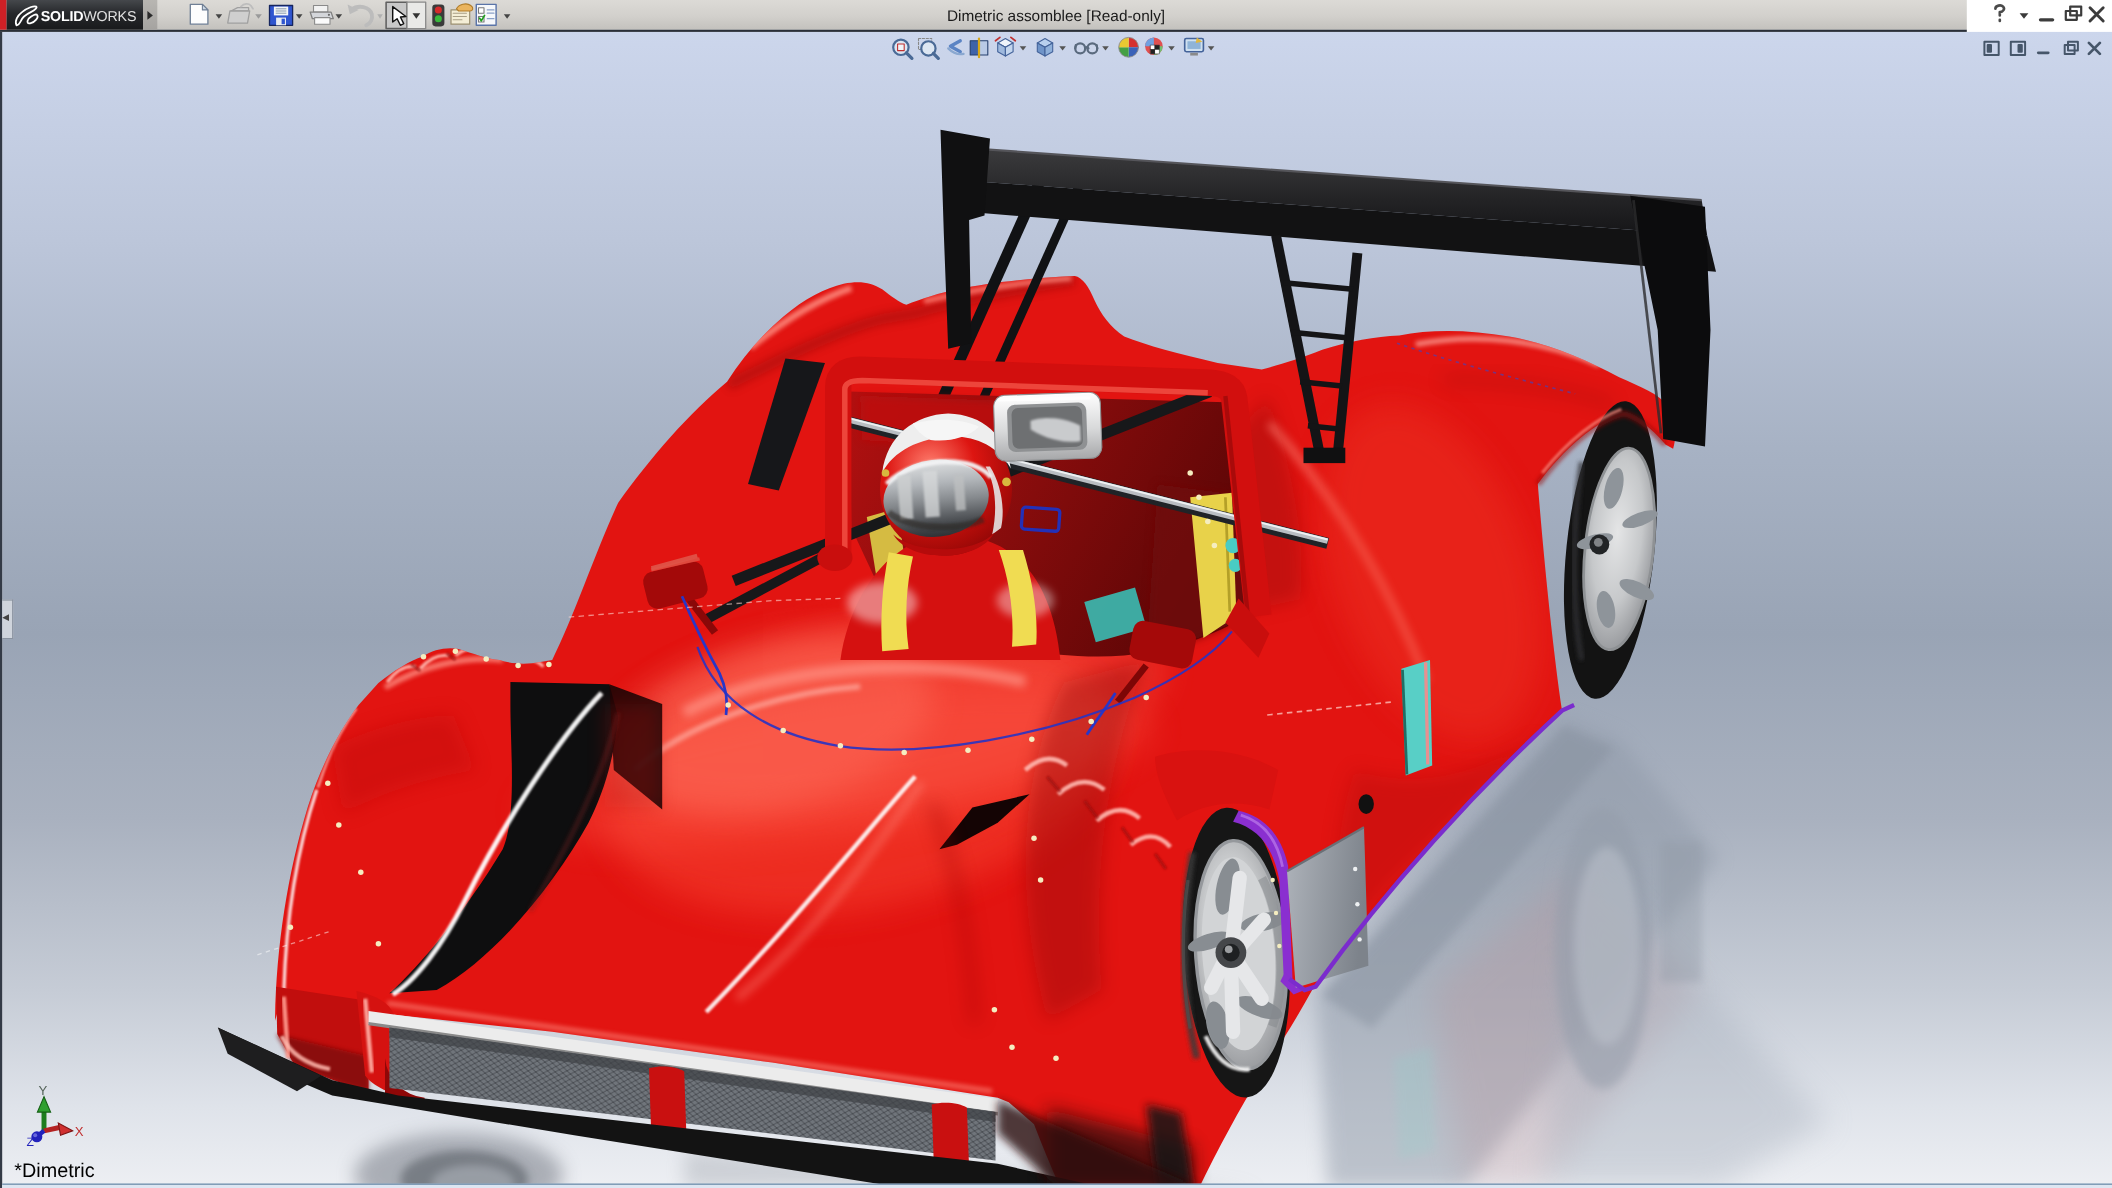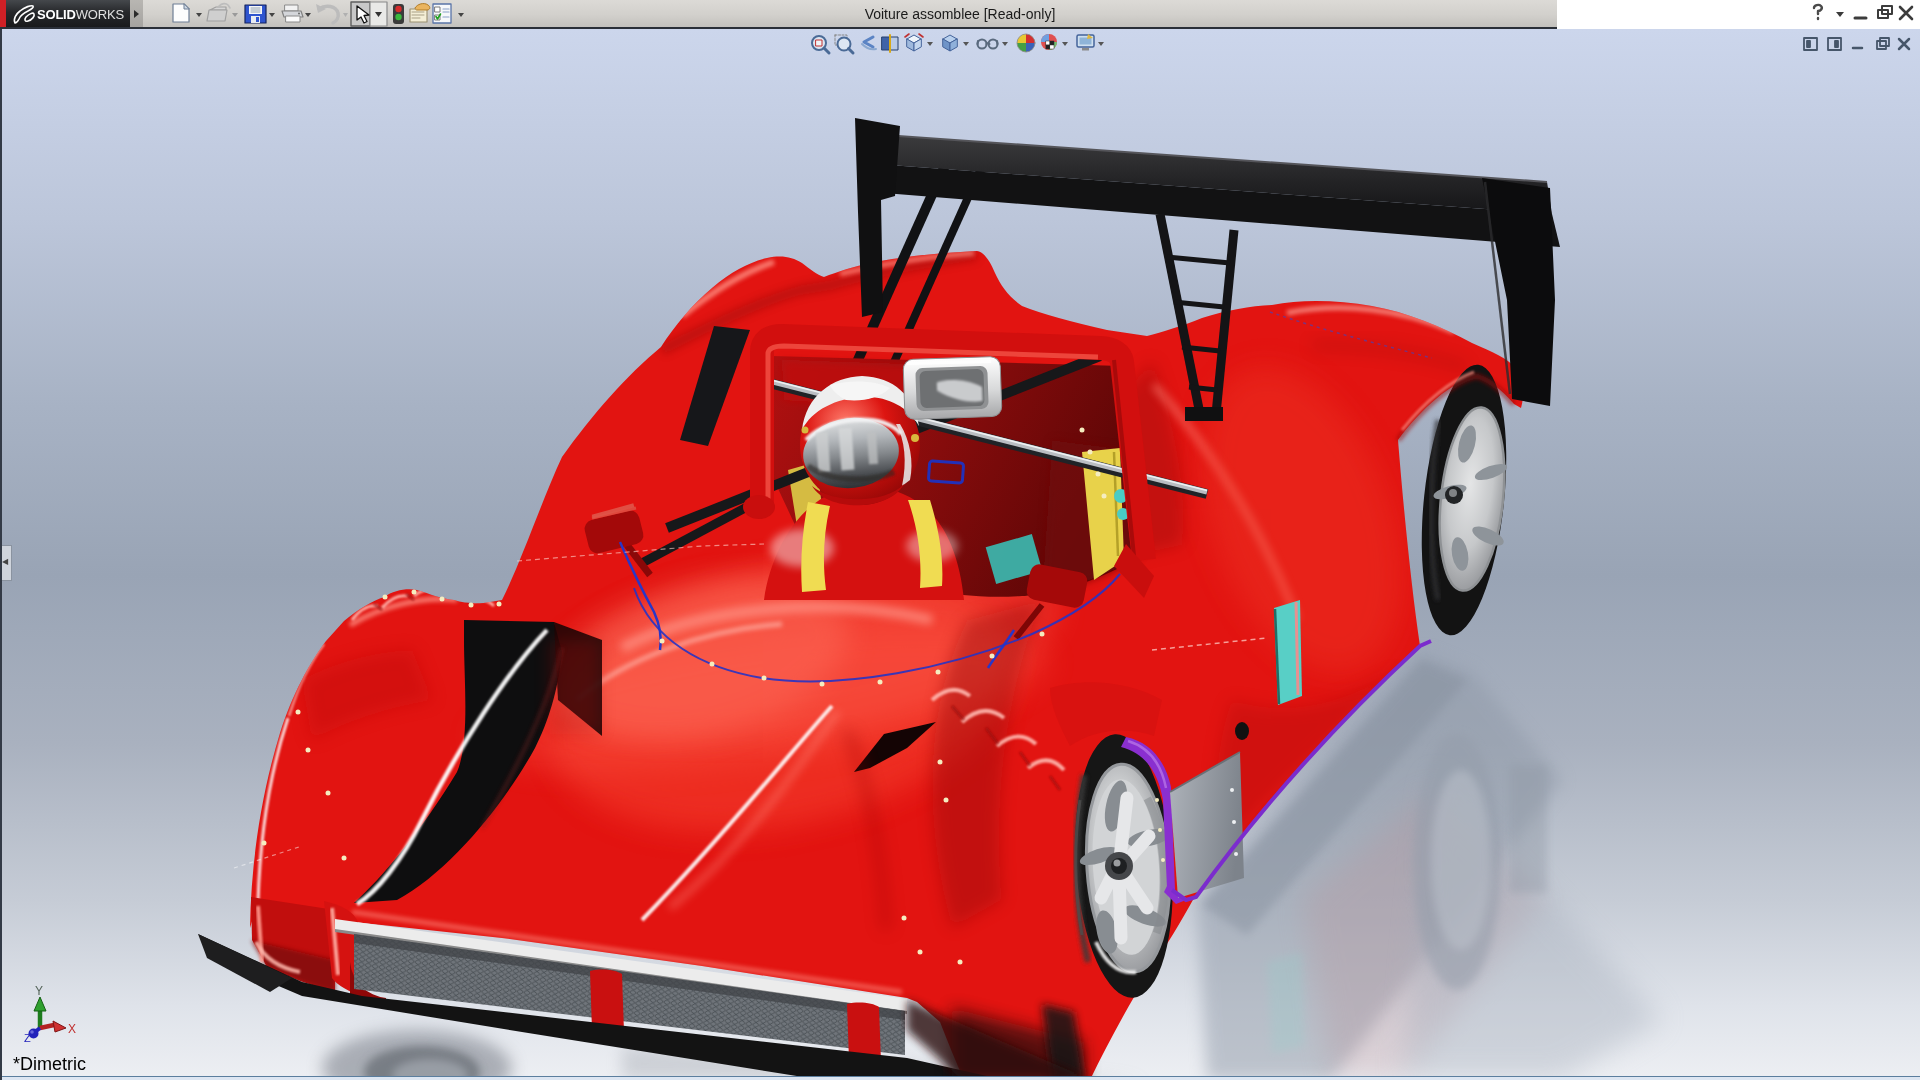--- a/index.html
+++ b/index.html
@@ -1,19 +1,19 @@
 <!DOCTYPE html>
 <html><head>
 <meta charset="utf-8">
 <style>
   html,body{margin:0;padding:0;width:1920px;height:1080px;overflow:hidden;background:#fff;
     font-family:"Liberation Sans",sans-serif;}
   #stage{position:relative;width:1920px;height:1080px;overflow:hidden;}
   
-  #titlebar{position:absolute;top:0;left:0;width:1557px;height:29px;
+  #titlebar{position:absolute;top:0;left:0;width:1788px;height:29px;
     background:linear-gradient(180deg,#dcdad6 0%,#d2d0cc 55%,#c3c1bd 100%);
     border-bottom:2px solid #2a2f38;box-sizing:border-box;}
   #redstrip{position:absolute;top:0;left:0;width:6px;height:27px;background:#cf2026;}
   #logoblock{position:absolute;top:0;left:6px;width:124px;height:27px;
     background:linear-gradient(180deg,#45484c 0%,#26282b 45%,#191a1c 100%);}
   #logoblock svg{position:absolute;left:6px;top:3px;}
   #logotext{position:absolute;left:31px;top:7px;font-size:13px;font-weight:bold;color:#fff;
     letter-spacing:-0.2px;}
   #logotext span{font-weight:normal;color:#e0e0e0;}
   #expandtab{position:absolute;left:130px;top:0px;width:13px;height:27px;
@@ -541,21 +541,21 @@
   <div id="titlebar">
     <div id="redstrip"></div>
     <div id="logoblock">
       <svg width="26" height="22" viewBox="0 0 26 22">
         <path d="M3,20 C1,16 4,11 8,8 C13,4 19,2 21,3 C22,4 20,6 16,8 C12,10 8,13 7,16 C6,18 5,20 3,20 Z" fill="none" stroke="#fff" stroke-width="1.6"></path>
         <path d="M14,14 C12,17 13,19 16,18 C20,17 23,13 22,11 C21,9 17,11 14,14 Z" fill="none" stroke="#fff" stroke-width="1.6"></path>
       </svg>
       <div id="logotext">SOLID<span>WORKS</span></div>
     </div>
     <div id="expandtab"></div>
-    <div id="title-text">Voiture assomblee [Read-only]</div>
+    <div id="title-text">Dimetric assomblee [Read-only]</div>
     <svg id="tb-icons" width="1920" height="29" style="position:absolute;top:0;left:0">
       <g stroke-linecap="round" stroke-linejoin="round">
 
         <path d="M173,4 L184,4 L189,9 L189,22 L173,22 Z" fill="#fdfdfd" stroke="#6f7f95" stroke-width="1.2"></path>
         <path d="M184,4 L184,9 L189,9 Z" fill="#cdd8e4" stroke="#6f7f95" stroke-width="1"></path>
         <path d="M196,13 l6,0 l-3,4 z" fill="#444"></path>
 
         <path d="M210,10 L216,7 L226,7 L226,10 Z" fill="#d6d6d6" stroke="#a0a0a0" stroke-width="1.2"></path>
         <path d="M209,10 L227,10 L225,21 L207,21 Z" fill="#cfcfcf" stroke="#a0a0a0" stroke-width="1.2"></path>
         <path d="M219,6 C222,3 226,3 228,5 L230,8" fill="none" stroke="#bdbdbd" stroke-width="1.6"></path>

